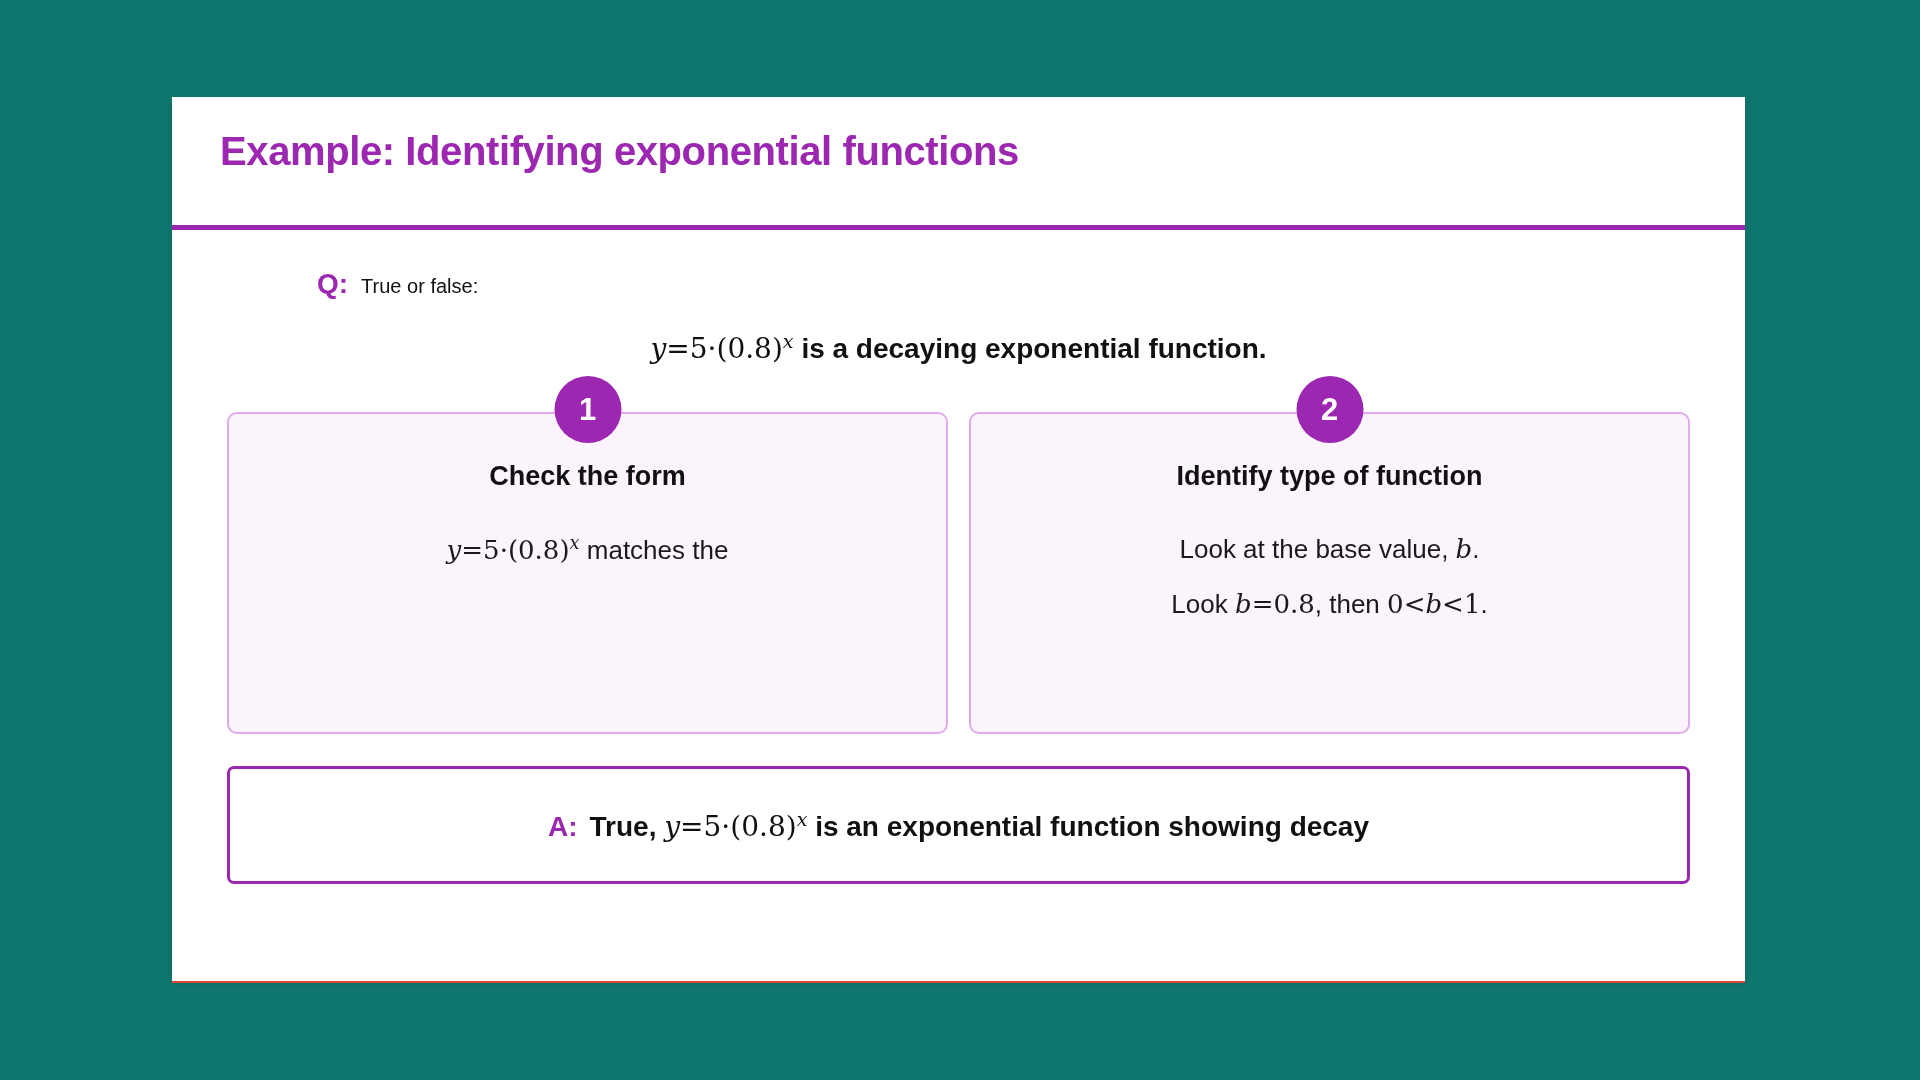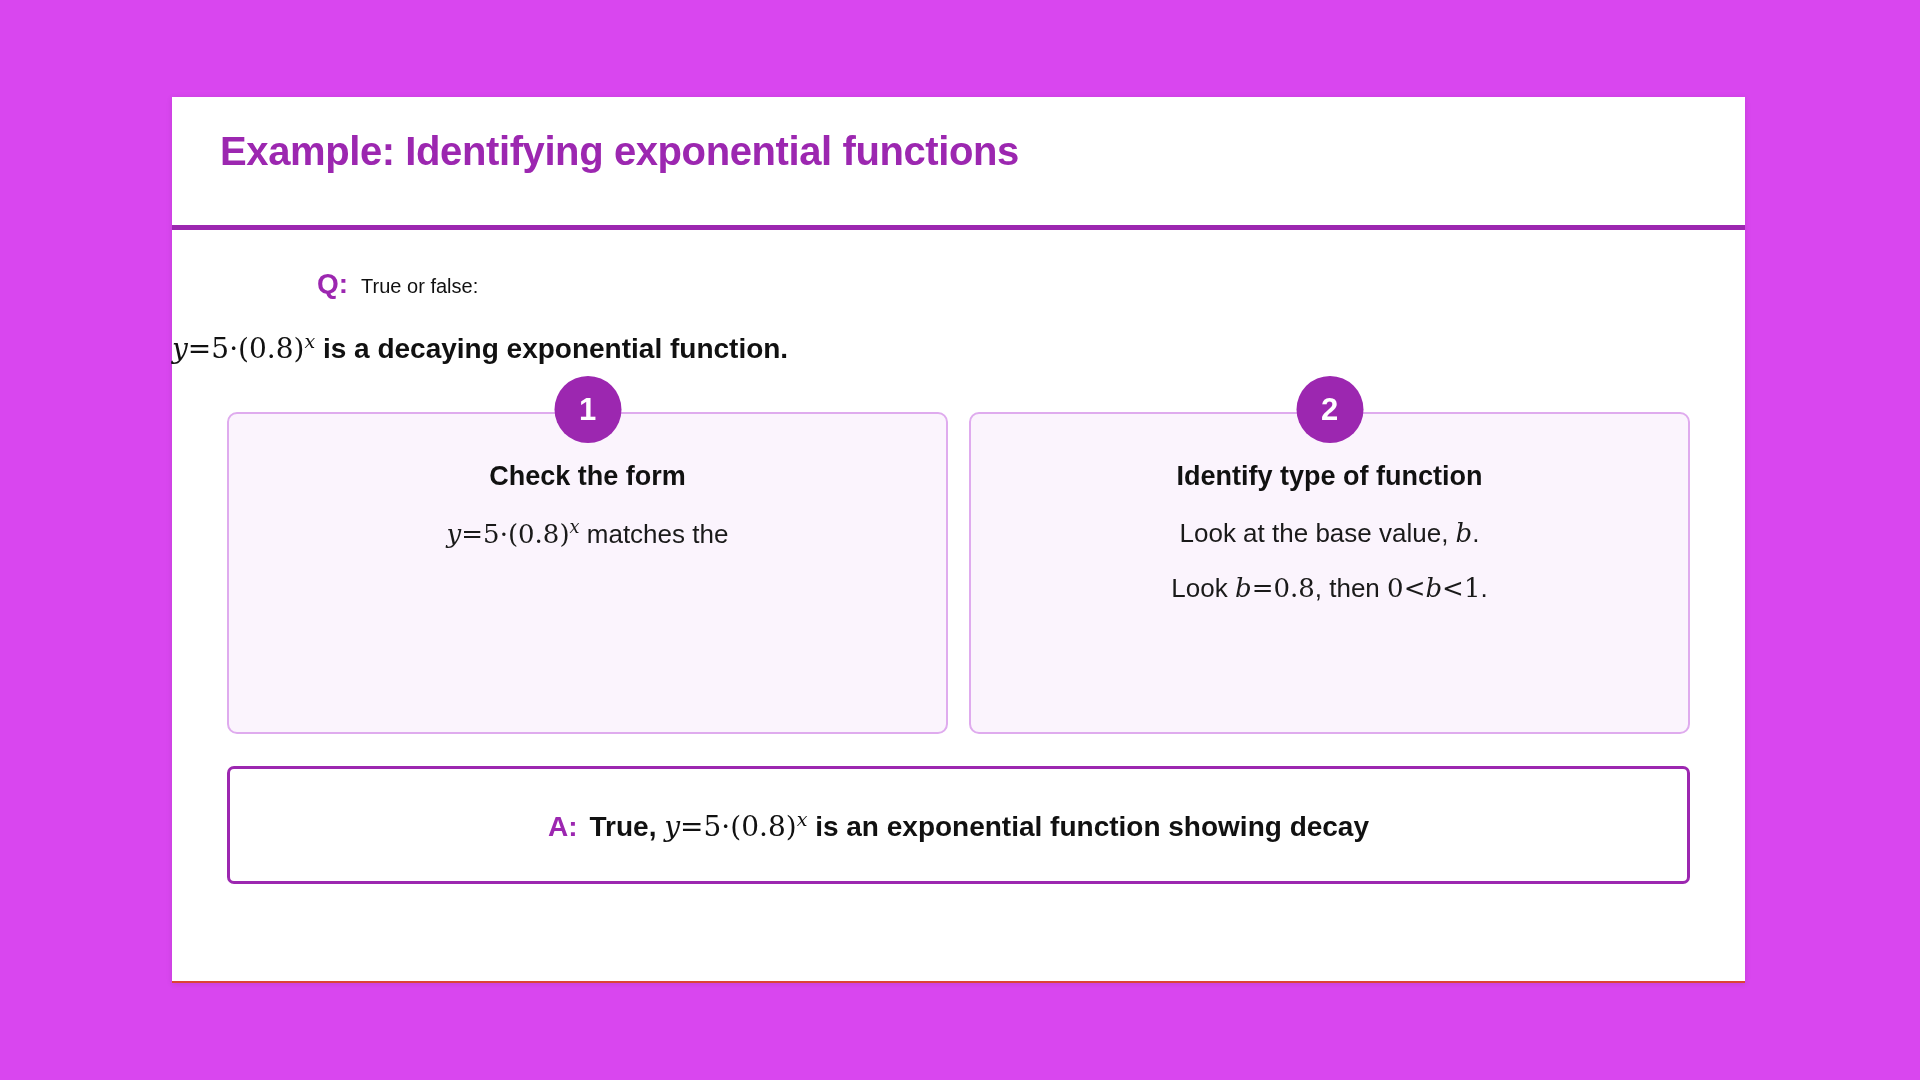--- a/index.html
+++ b/index.html
@@ -9,21 +9,21 @@
     height: 1080px;
     background: #f5f5f5;
     font-family: "Liberation Sans", sans-serif;
     overflow: hidden;
   }
 
   .stage {
     position: relative;
     width: 1920px;
     height: 1080px;
-    background: #d946ef;
+    background: #0f766e;
   }
 
   
   .slide {
     position: absolute;
     left: 172px;
     top: 97px;
     width: 1573px;
     height: 886px;
     background: #ffffff;
@@ -68,20 +68,21 @@
     line-height: 1;
   }
   .q-text {
     font-size: 20px;
     font-weight: normal;
     color: #111111;
     line-height: 1;
   }
 
   .equation-row {
+    text-align: center;
     padding: 32px 0 0 0;
     font-size: 28px;
     font-weight: bold;
     color: #111111;
   }
 
   
   .mathvar {
     font-family: "DejaVu Serif", "Liberation Serif", serif;
     font-style: italic;
@@ -138,21 +139,21 @@
     font-weight: bold;
     display: flex;
     align-items: center;
     justify-content: center;
     line-height: 1;
   }
   .step-title {
     font-size: 27px;
     font-weight: bold;
     color: #111111;
-    margin: 0 0 22px 0;
+    margin: 0 0 38px 0;
     line-height: 1.2;
   }
   .step-line {
     font-size: 26px;
     color: #1a1a1a;
     line-height: 1.45;
     margin: 0 0 18px 0;
     font-weight: normal;
   }
   .step-line:last-child { margin-bottom: 0; }

